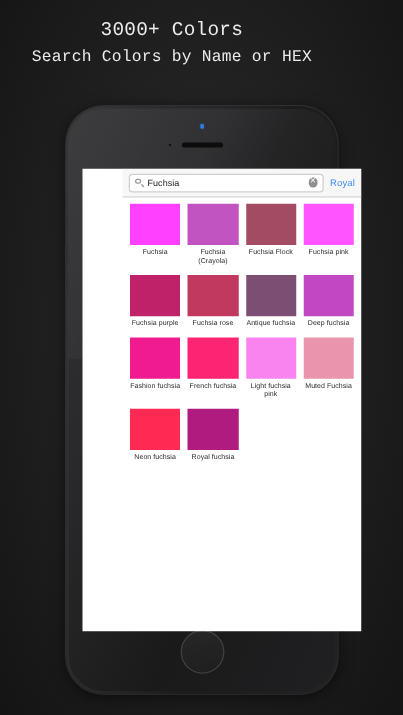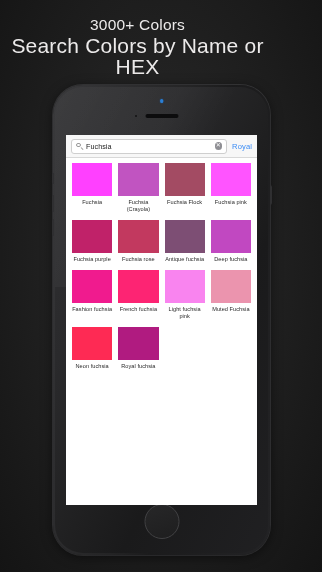--- a/index.html
+++ b/index.html
@@ -23,23 +23,24 @@
   
   .headline {
     position: absolute;
     top: 14px;
     left: 0;
     width: 275px;
     text-align: center;
     color: #eceaea;
     line-height: 21px;
     letter-spacing: 0.2px;
+    font-family: Liberation Mono, monospace;
   }
   .headline .line1 { font-size: 15.5px; display: block; }
-  .headline .line2 { font-size: 21px; display: block; }
+  .headline .line2 { font-size: 13px; display: block; }
 
   
   .phone {
     position: absolute;
     left: 53px;
     top: 85px;
     width: 217px;
     height: 470px;
     border-radius: 30px;
     background: linear-gradient(100deg, #3a3a3c 0%, #2e2e30 22%, #242425 46%, #1b1b1c 60%, #232325 100%);
@@ -111,20 +112,21 @@
 
   
   .screen {
     position: absolute;
     left: 13px;
     top: 50px;
     width: 191px;
     height: 370px;
     background: #ffffff;
     overflow: hidden;
+    padding-left: 32px;
   }
   .search-bar {
     display: flex;
     align-items: center;
     height: 23px;
     background: #f7f7f7;
     border-bottom: 1px solid #d8d8d8;
     padding: 0 5px;
     box-sizing: border-box;
   }

